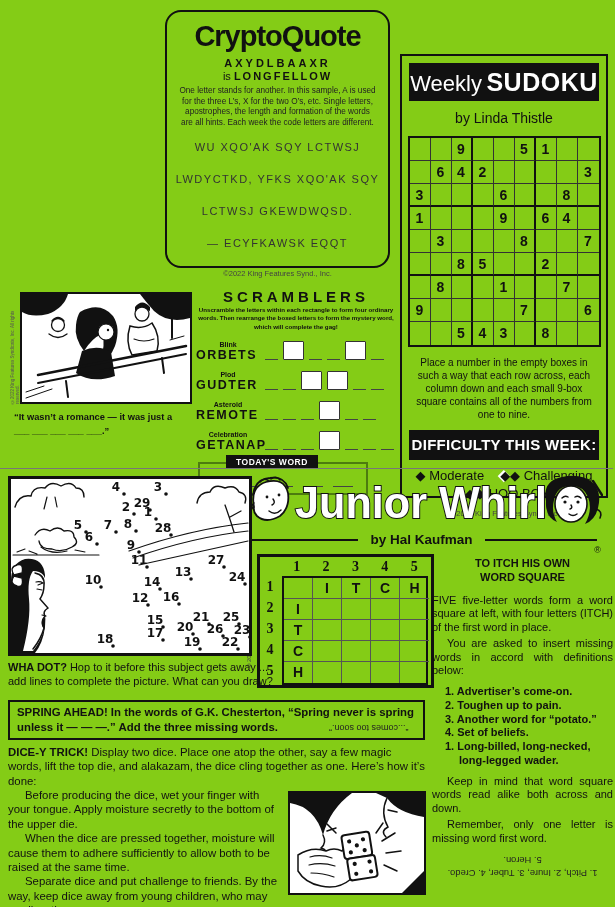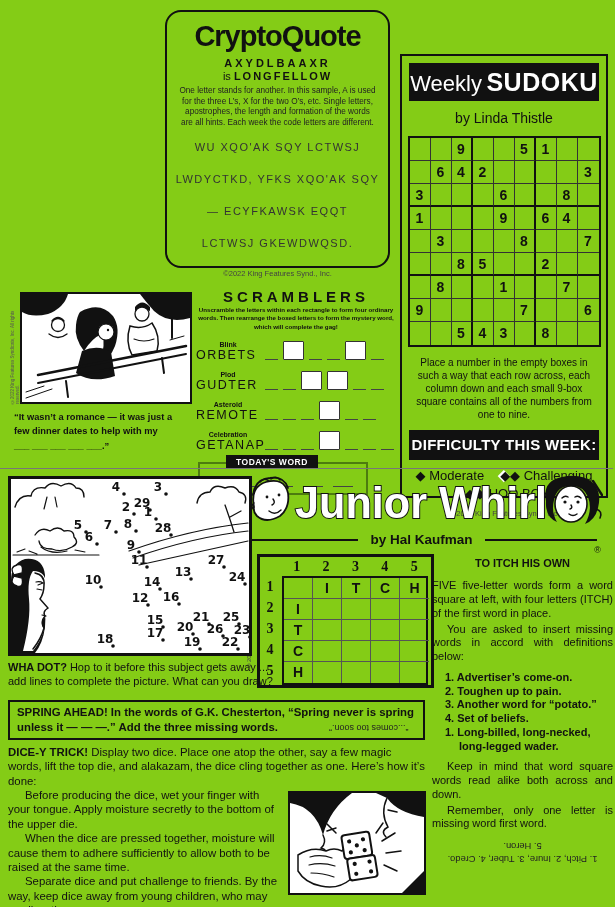--- a/index.html
+++ b/index.html
@@ -45,21 +45,21 @@
   .comic-copy { position:absolute; left:10px; top:298px; height:106px; font-size:4.5px; color:#555;
                 writing-mode:vertical-rl; transform:rotate(180deg); }
   .comic-caption { position:absolute; left:14px; top:410px; width:184px; text-align:left;
                    font-weight:bold; font-size:9.3px; line-height:1.55; }
   .scram { position:absolute; left:196px; top:288px; width:200px; }
   .scram-title { font-size:15px; font-weight:bold; letter-spacing:4px; text-align:center; }
   .scram-instr { font-size:6.2px; font-weight:bold; text-align:center; line-height:1.35; margin:1px 2px 6px; }
   .scr-row { display:flex; align-items:flex-end; margin-bottom:5px; min-height:25px; }
   .scr-left { width:64px; flex:none; }
   .scr-clue { font-size:7px; font-weight:bold; text-align:center; }
-  .scr-word { font-size:12.5px; font-weight:normal; letter-spacing:1.5px; text-align:left; }
+  .scr-word { font-size:12.5px; font-weight:bold; letter-spacing:1.5px; text-align:left; }
   .scr-slots { display:flex; align-items:flex-end; gap:5px; margin-left:5px; margin-bottom:2px; }
   .slot-blank { width:13px; height:8px; border-bottom:1.6px solid #444; }
   .slot-box { width:21px; height:19px; border:1.8px solid #333; border-radius:1px; background:#fff; }
   .today-wrap { position:relative; margin-top:10px; margin-left:2px; width:170px; height:33px; border:2px solid #4d7c0f; }
   .today-label { position:absolute; top:-9px; left:26px; background:#111; color:#fff;
                  font-size:8.5px; font-weight:bold; padding:2px 10px; letter-spacing:0.5px; }
   .today-blanks { position:absolute; left:0; right:0; bottom:6px; display:flex; justify-content:center; gap:10px; }
   .today-blank { width:20px; height:6px; border-bottom:1.6px solid #444; }
 
   .section-rule { position:absolute; left:0; top:468px; width:613px; height:1px; background:#777; }
@@ -120,22 +120,22 @@
     <div class="crypto-title">CryptoQuote</div>
     <div class="crypto-code">AXYDLBAAXR</div>
     <div class="crypto-is">
       <span>is</span>
       <b>LONGFELLOW</b>
     </div>
     <div class="crypto-instr">One letter stands for another. In this sample, A is used for the three L’s, X for the two O’s, etc. Single letters, apostrophes, the length and formation of the words are all hints. Each week the code letters are different.</div>
     <div class="cipher">
       <div class="cipher-line">WU XQO'AK SQY LCTWSJ</div>
       <div class="cipher-line">LWDYCTKD, YFKS XQO'AK SQY</div>
+      <div class="cipher-line">LCTWSJ GKEWDWQSD.</div>
       <div class="cipher-line">—  ECYFKAWSK EQQT</div>
-      <div class="cipher-line">LCTWSJ GKEWDWQSD.</div>
     </div>
     <div class="crypto-copy">©2022 King Features Synd., Inc.</div>
   </div>
 
   <div class="sudoku">
     <div class="sudoku-band">
       <span class="w">Weekly</span>
       <span class="s">SUDOKU</span>
     </div>
     <div class="sudoku-by">by Linda Thistle</div>
@@ -249,21 +249,20 @@
       <circle cx="86" cy="36" r="1.2" fill="#111"></circle>
       <path d="M60,57 Q76,50 89,58 L93,82 Q70,90 54,79 Z" fill="#111"></path>
       <path class="ln" d="M16,81 L164,52" stroke-width="2.5"></path>
       <path class="ln" d="M16,89 L164,60" stroke-width="2"></path>
       <path class="ln" d="M44,87 l2,16 M140,64 l2,15" stroke-width="2"></path>
       <path class="ln" d="M4,98 l18,-6 M4,104 l26,-9 M148,46 l14,-4" stroke-width="1"></path>
     </svg>
   </div>
   <div class="comic-caption">
     <div>“It wasn’t a romance — it was just a</div>
-    <div>few dinner dates to help with my</div>
     <div>___ ___ ___ ___ ___.”</div>
   </div>
 
   <div class="scram">
     <div class="scram-title">SCRAMBLERS</div>
     <div class="scram-instr">Unscramble the letters within each rectangle to form four ordinary words. Then rearrange the boxed letters to form the mystery word, which will complete the gag!</div>
     <div>
         <div class="scr-row">
           <div class="scr-left">
             <div class="scr-clue">Blink</div>
@@ -495,20 +494,21 @@
           <div class="ws-cell lastr"></div>
           <div class="ws-cell lastr"></div>
           <div class="ws-cell lastc lastr"></div>
         </div>
     </div>
   </div>
 
   <div class="itch-col">
     <div class="itch-title">
       <div>TO ITCH HIS OWN</div>
+      <div>WORD SQUARE</div>
     </div>
     <p>FIVE five-letter words form a word square at left, with four letters (ITCH) of the first word in place.</p>
     <p class="ind">You are asked to insert missing words in accord with definitions below:</p>
     <div class="defs">
         <div class="def-item">1. Advertiser’s come-on.</div>
         <div class="def-item">2. Toughen up to pain.</div>
         <div class="def-item">3. Another word for “potato.”</div>
         <div class="def-item">4. Set of beliefs.</div>
         <div class="def-item">1. Long-billed, long-necked, long-legged wader.</div>
       </div>

